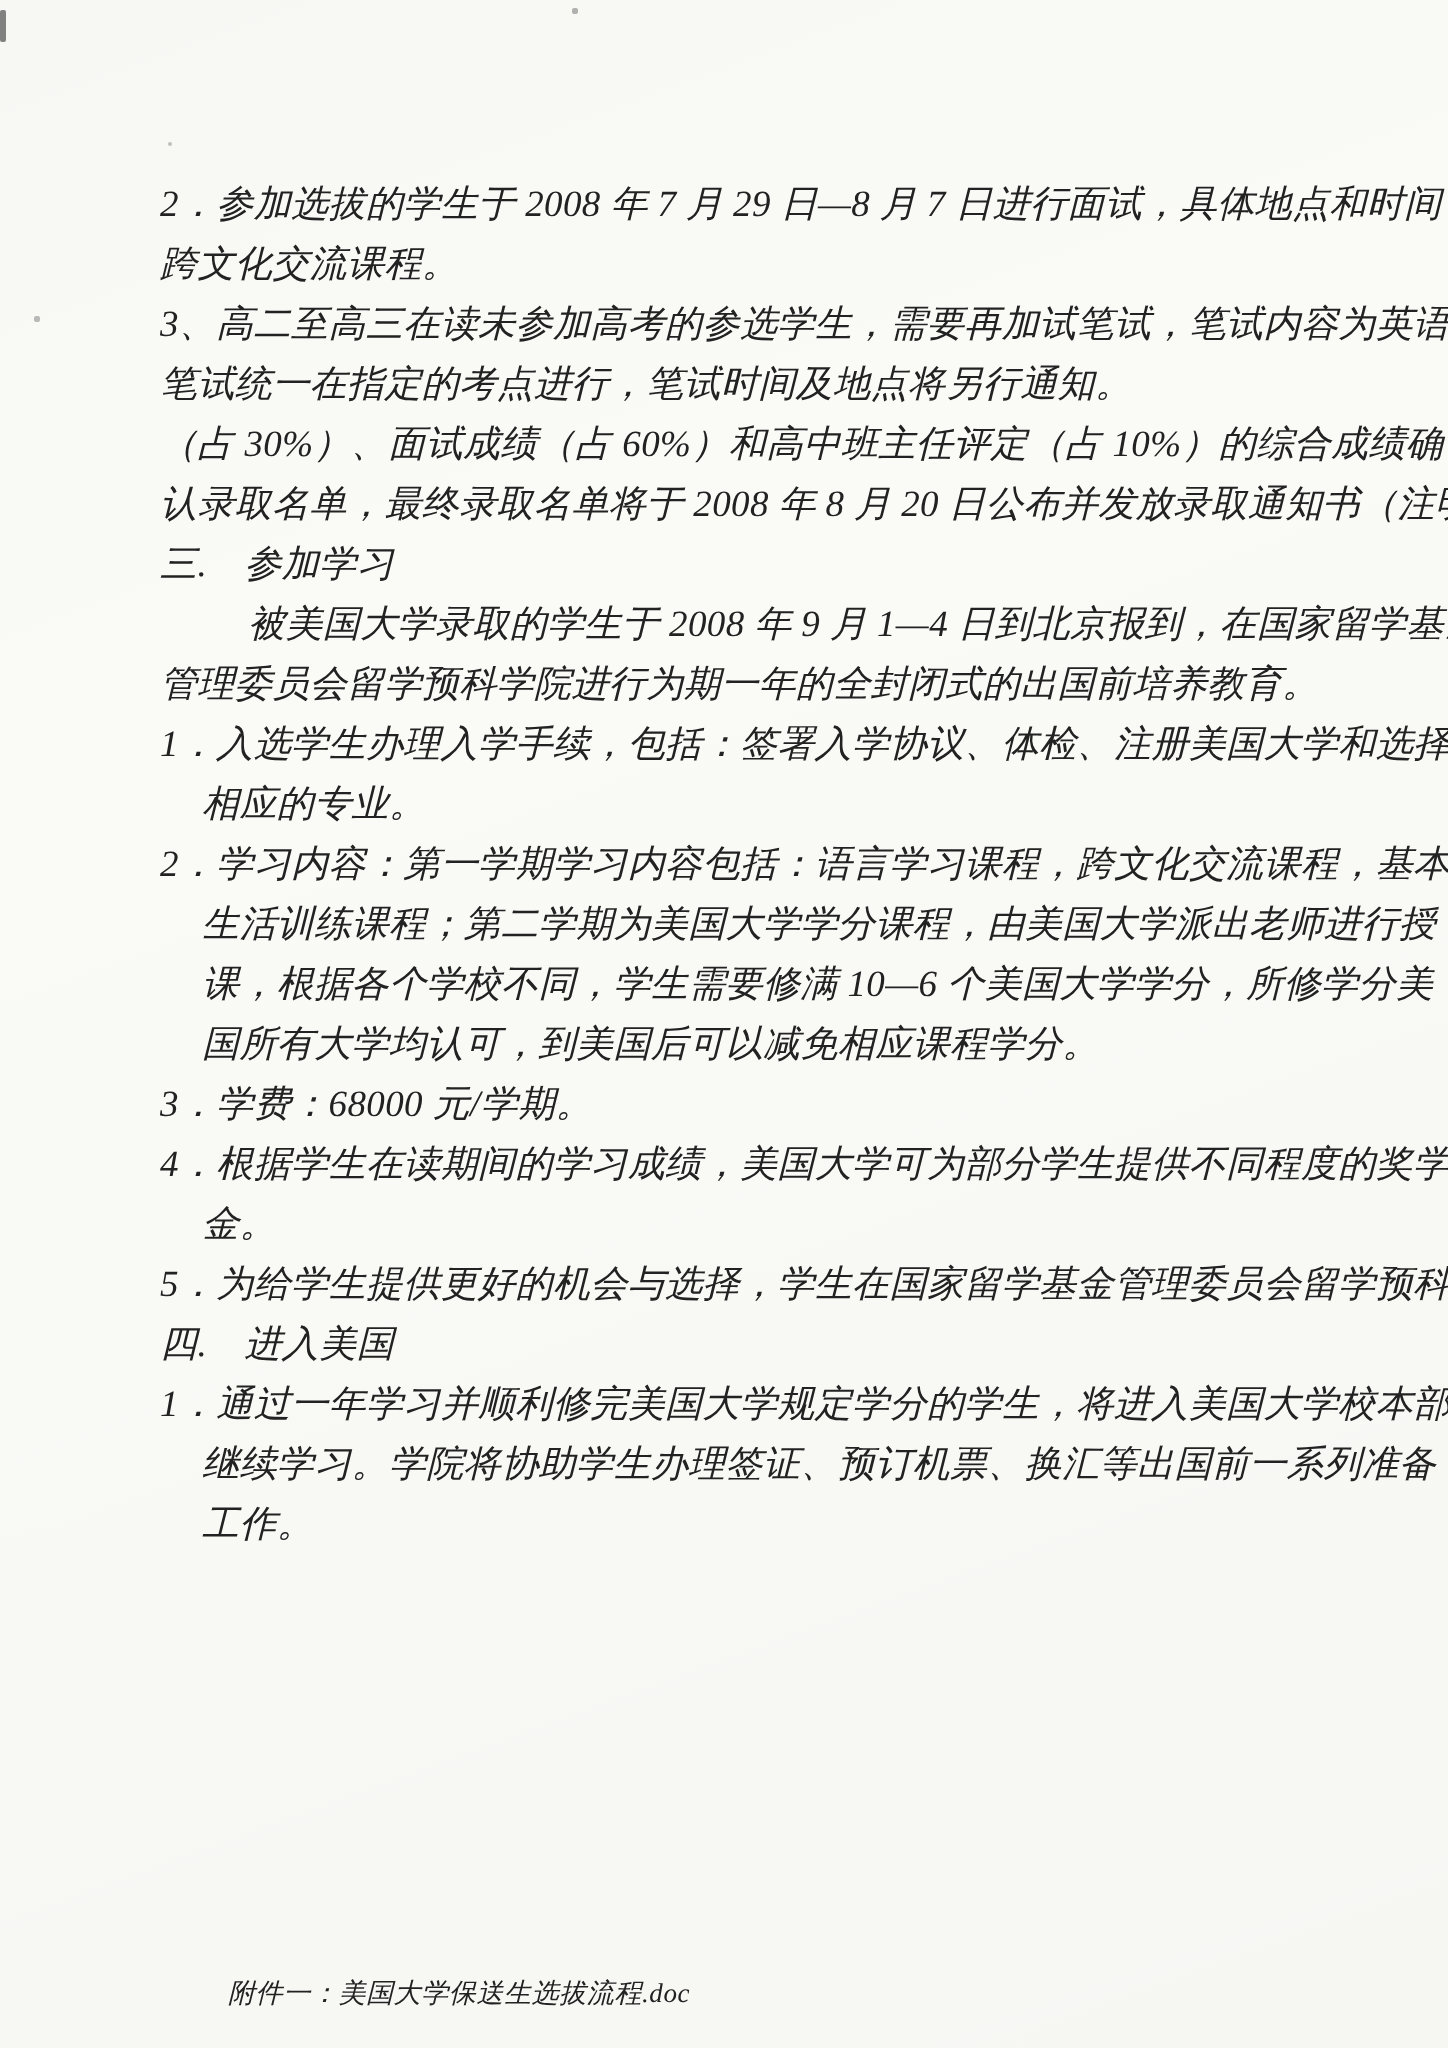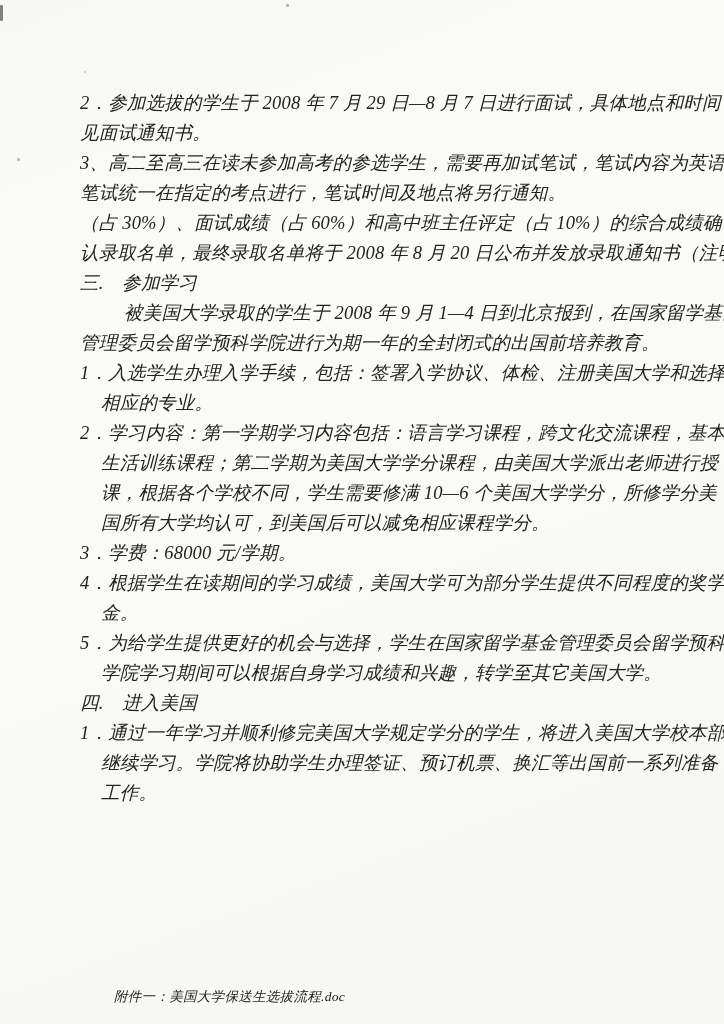--- a/index.html
+++ b/index.html
@@ -67,39 +67,38 @@
 
 <div class="page">
   <div class="speck s1"></div>
   <div class="speck s2"></div>
   <div class="speck s3"></div>
   <div class="speck s4"></div>
 
   <div class="content">
 
   <div class="line indent-0">2．参加选拔的学生于 2008 年 7 月 29 日—8 月 7 日进行面试，具体地点和时间</div>
-      <div class="line indent-0">见面试通知书。</div>
+      <div class="line indent-0">跨文化交流课程。</div>
       <div class="line indent-0">3、高二至高三在读未参加高考的参选学生，需要再加试笔试，笔试内容为英语。</div>
       <div class="line indent-0">笔试统一在指定的考点进行，笔试时间及地点将另行通知。</div>
       <div class="line indent-0">（占 30%）、面试成绩（占 60%）和高中班主任评定（占 10%）的综合成绩确</div>
       <div class="line indent-0">认录取名单，最终录取名单将于 2008 年 8 月 20 日公布并发放录取通知书（注明</div>
       <div class="line indent-0">三.　参加学习</div>
       <div class="line indent-2">被美国大学录取的学生于 2008 年 9 月 1—4 日到北京报到，在国家留学基金</div>
       <div class="line indent-0">管理委员会留学预科学院进行为期一年的全封闭式的出国前培养教育。</div>
       <div class="line indent-0">1．入选学生办理入学手续，包括：签署入学协议、体检、注册美国大学和选择</div>
       <div class="line indent-1">相应的专业。</div>
       <div class="line indent-0">2．学习内容：第一学期学习内容包括：语言学习课程，跨文化交流课程，基本</div>
       <div class="line indent-1">生活训练课程；第二学期为美国大学学分课程，由美国大学派出老师进行授</div>
       <div class="line indent-1">课，根据各个学校不同，学生需要修满 10—6 个美国大学学分，所修学分美</div>
       <div class="line indent-1">国所有大学均认可，到美国后可以减免相应课程学分。</div>
       <div class="line indent-0">3．学费：68000 元/学期。</div>
       <div class="line indent-0">4．根据学生在读期间的学习成绩，美国大学可为部分学生提供不同程度的奖学</div>
       <div class="line indent-1">金。</div>
       <div class="line indent-0">5．为给学生提供更好的机会与选择，学生在国家留学基金管理委员会留学预科</div>
-      <div class="line indent-1">学院学习期间可以根据自身学习成绩和兴趣，转学至其它美国大学。</div>
       <div class="line indent-0">四.　进入美国</div>
       <div class="line indent-0">1．通过一年学习并顺利修完美国大学规定学分的学生，将进入美国大学校本部</div>
       <div class="line indent-1">继续学习。学院将协助学生办理签证、预订机票、换汇等出国前一系列准备</div>
       <div class="line indent-1">工作。</div>
     </div>
 
   <div class="footer-attachment">附件一：美国大学保送生选拔流程.doc</div>
 
   <div class="footer-page">第 2 页 共 3 页</div>
 </div>

